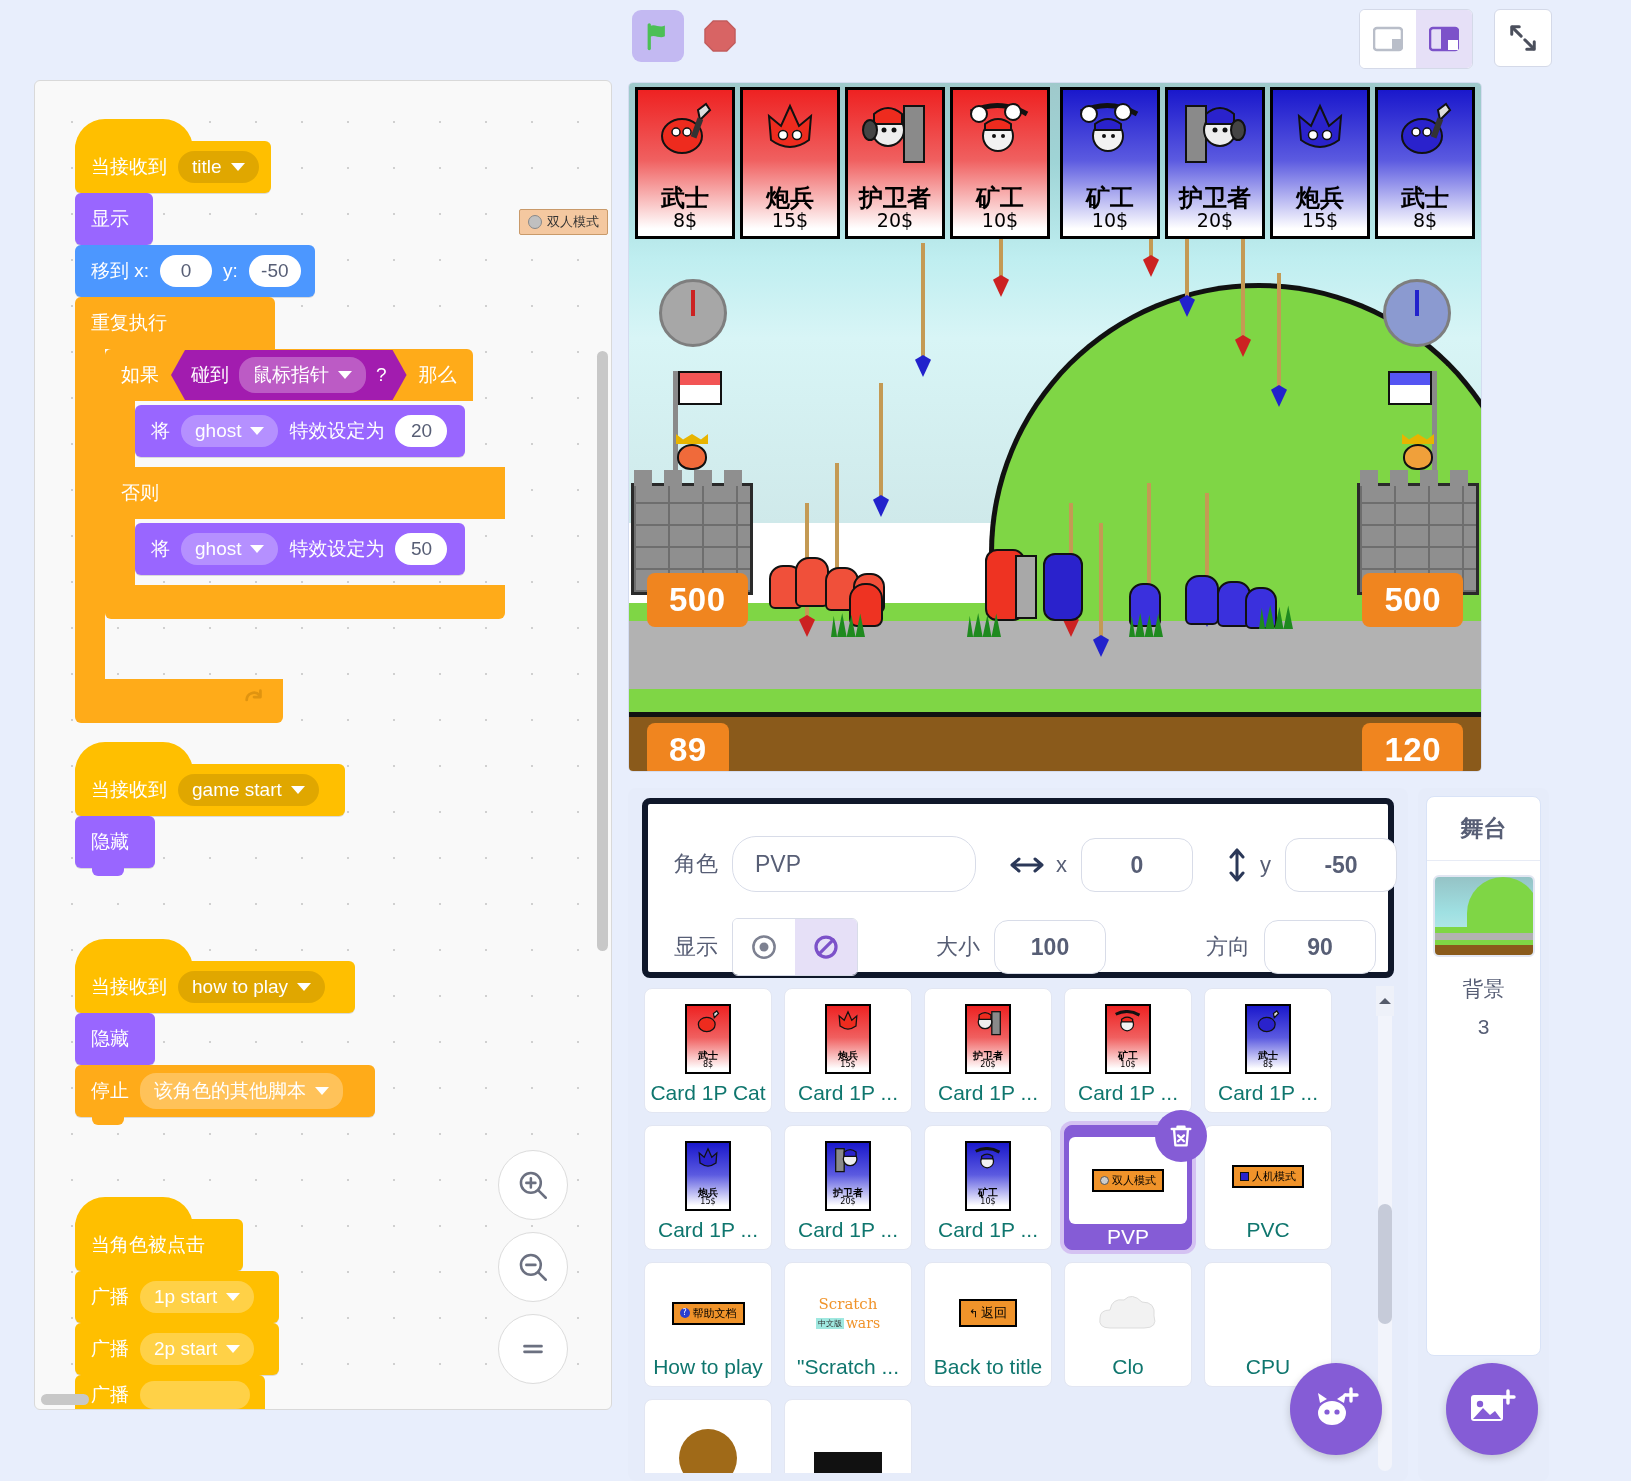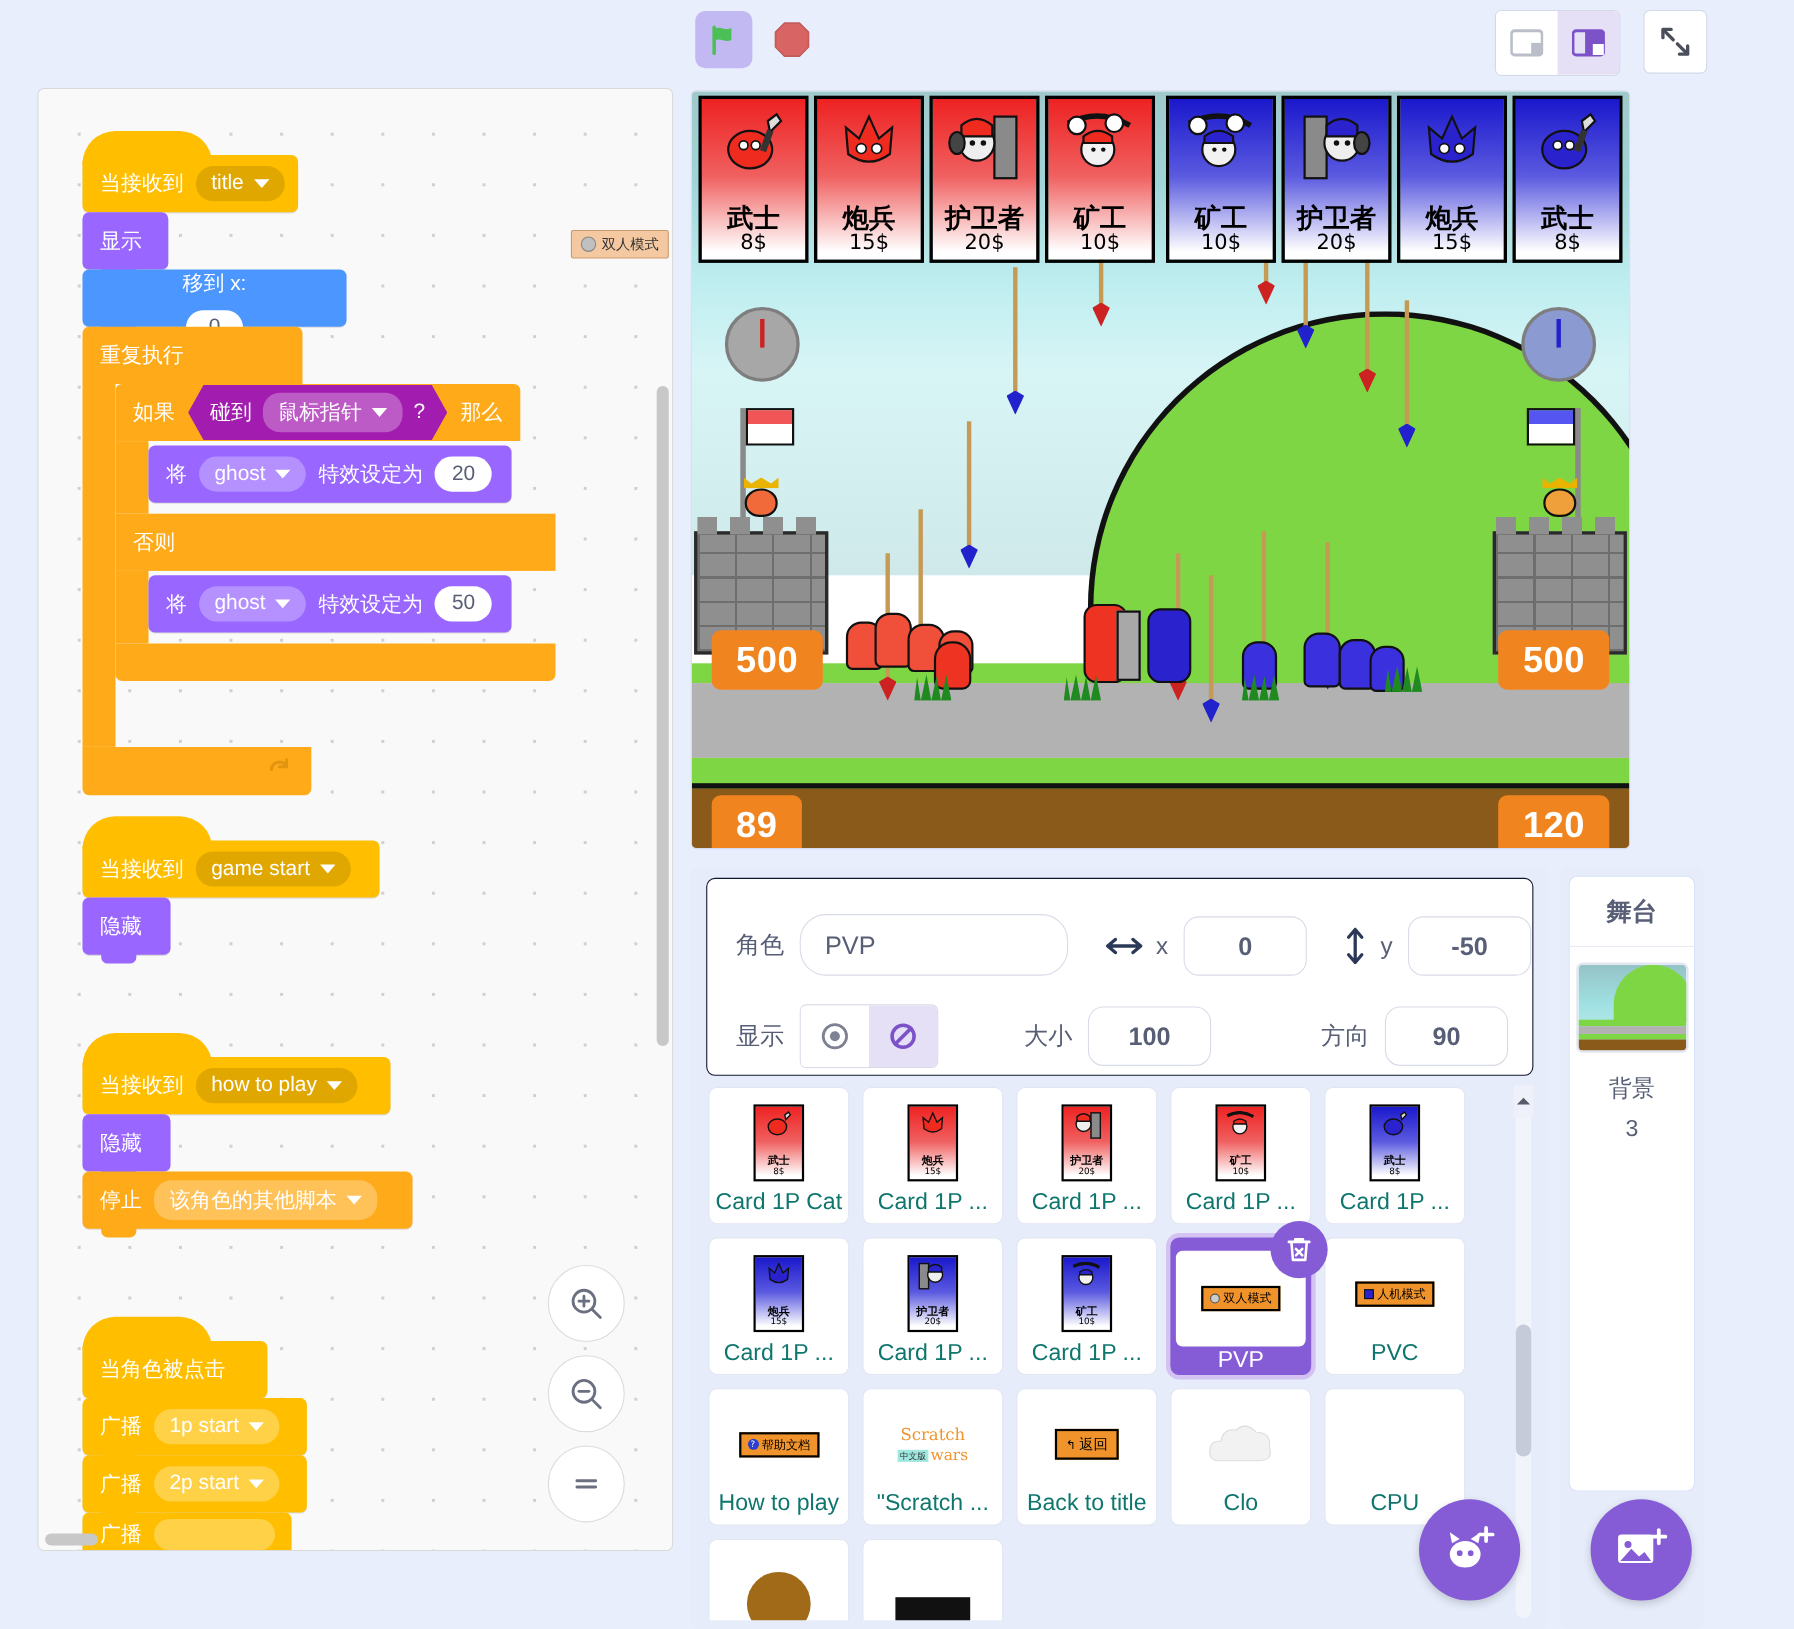--- a/index.html
+++ b/index.html
@@ -177,21 +177,21 @@
   .grasstuft { position: absolute; width: 34px; height: 26px; background: #1f8a1f;
      clip-path: polygon(0 100%,8% 18%,18% 100%,33% 8%,46% 100%,60% 14%,72% 100%,86% 10%,100% 100%); }
 
   
   .sprite-pane {
     position: absolute; left: 628px; top: 788px; width: 780px; height: 693px;
     background: #e6ecfa; border-radius: 8px; overflow: hidden;
   }
   .sprite-info {
     position: absolute; left: 14px; top: 10px; width: 752px; height: 180px;
-    background: #fff; border: 1px solid #0f172a; border-radius: 8px;
+    background: #fff; border: 6px solid #0f172a; border-radius: 8px;
   }
   .info-row { position: absolute; display: flex; align-items: center; }
   .info-label { font-size: 22px; color: #575e75; margin-right: 14px; }
   .txtfield {
     border: 1px solid #d8dce8; border-radius: 24px; height: 56px;
     display: flex; align-items: center; padding: 0 22px; font-size: 23px; color: #575e75;
     background: #fff; cursor: text;
   }
   .numfield {
     border: 1px solid #d8dce8; border-radius: 14px; height: 54px; width: 112px;
@@ -336,21 +336,21 @@
           <span>title</span>
           <i class="dd-arrow"></i>
         </span>
       </div>
 
       <div class="stackblk looks" style="position:relative; width:78px;">
         <span>显示</span>
         <div class="notch" style="background:#9966ff;"></div>
       </div>
 
-      <div class="stackblk motion" style="position:relative; width:240px;flex-direction:column;">
+      <div class="stackblk motion" style="position:relative; width:240px;">
         <span>移到 x:</span>
         <span class="numinput">0</span>
         <span>y:</span>
         <span class="numinput">-50</span>
         <div class="notch" style="background:#4c97ff;"></div>
       </div>
 
       <div style="position:relative;">
         <div class="c-top" style="width:200px;">
           <span>重复执行</span>

